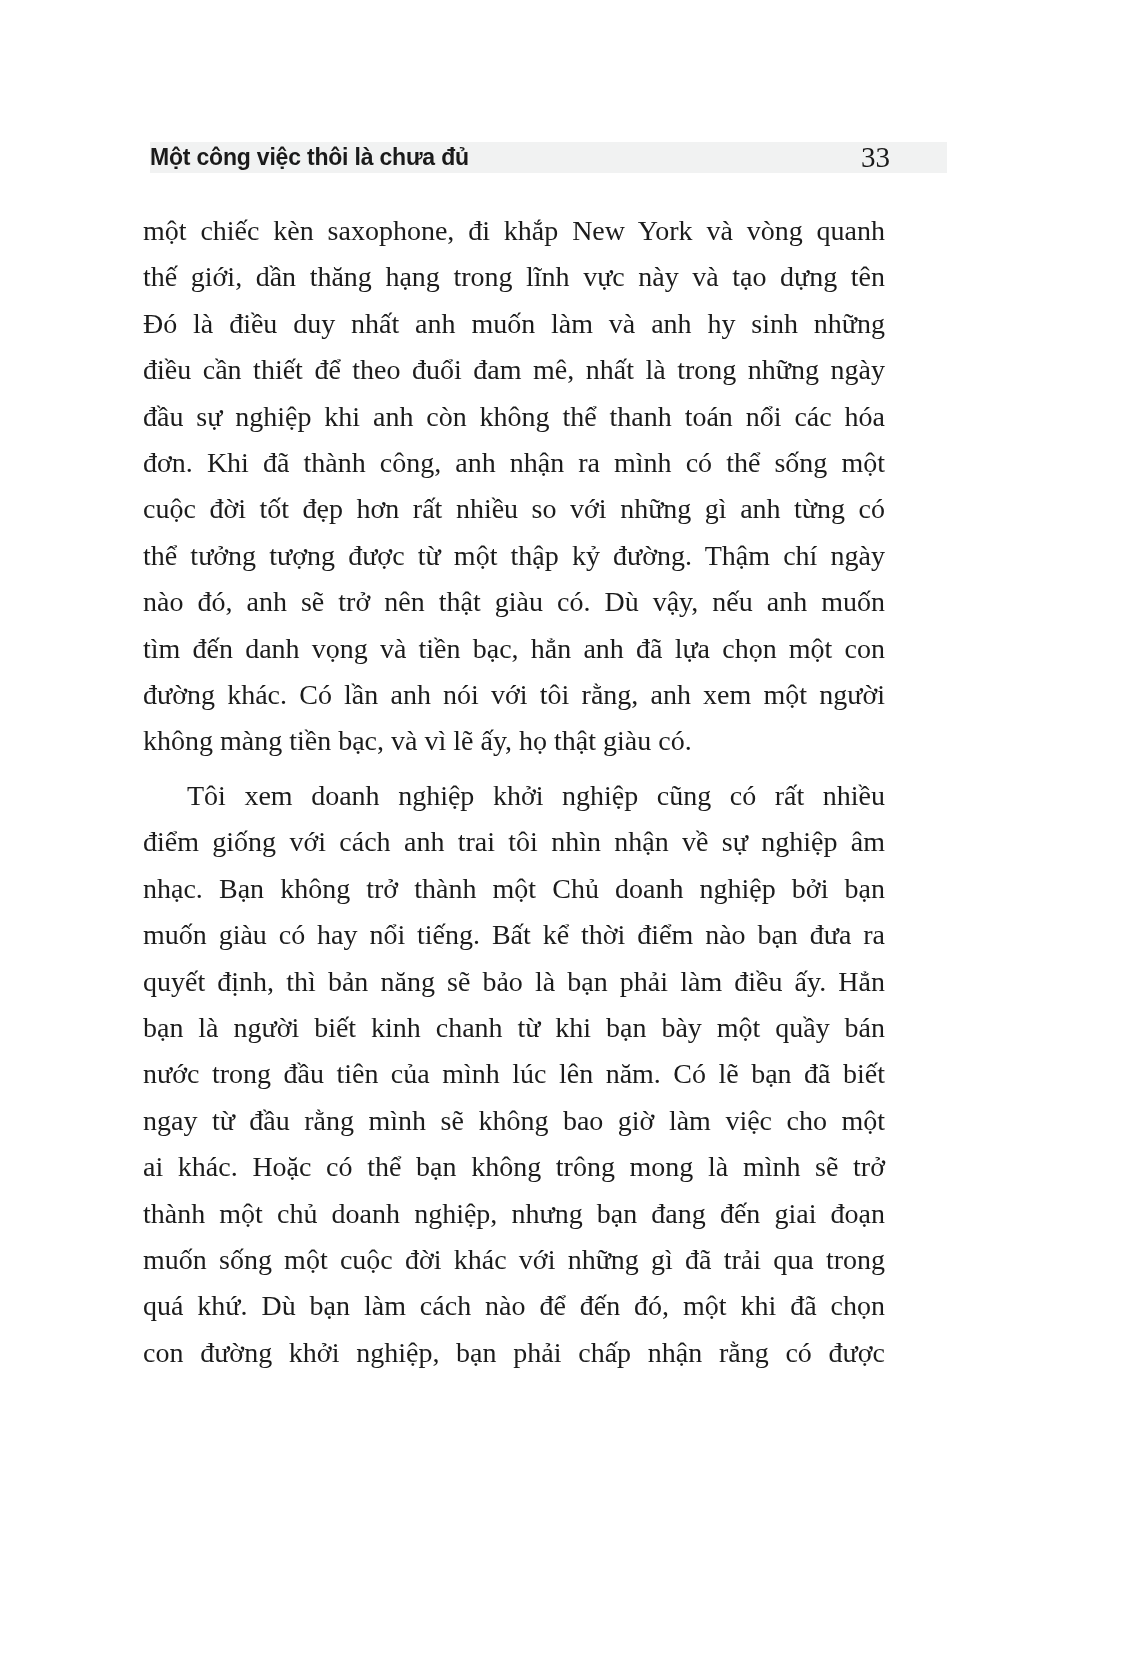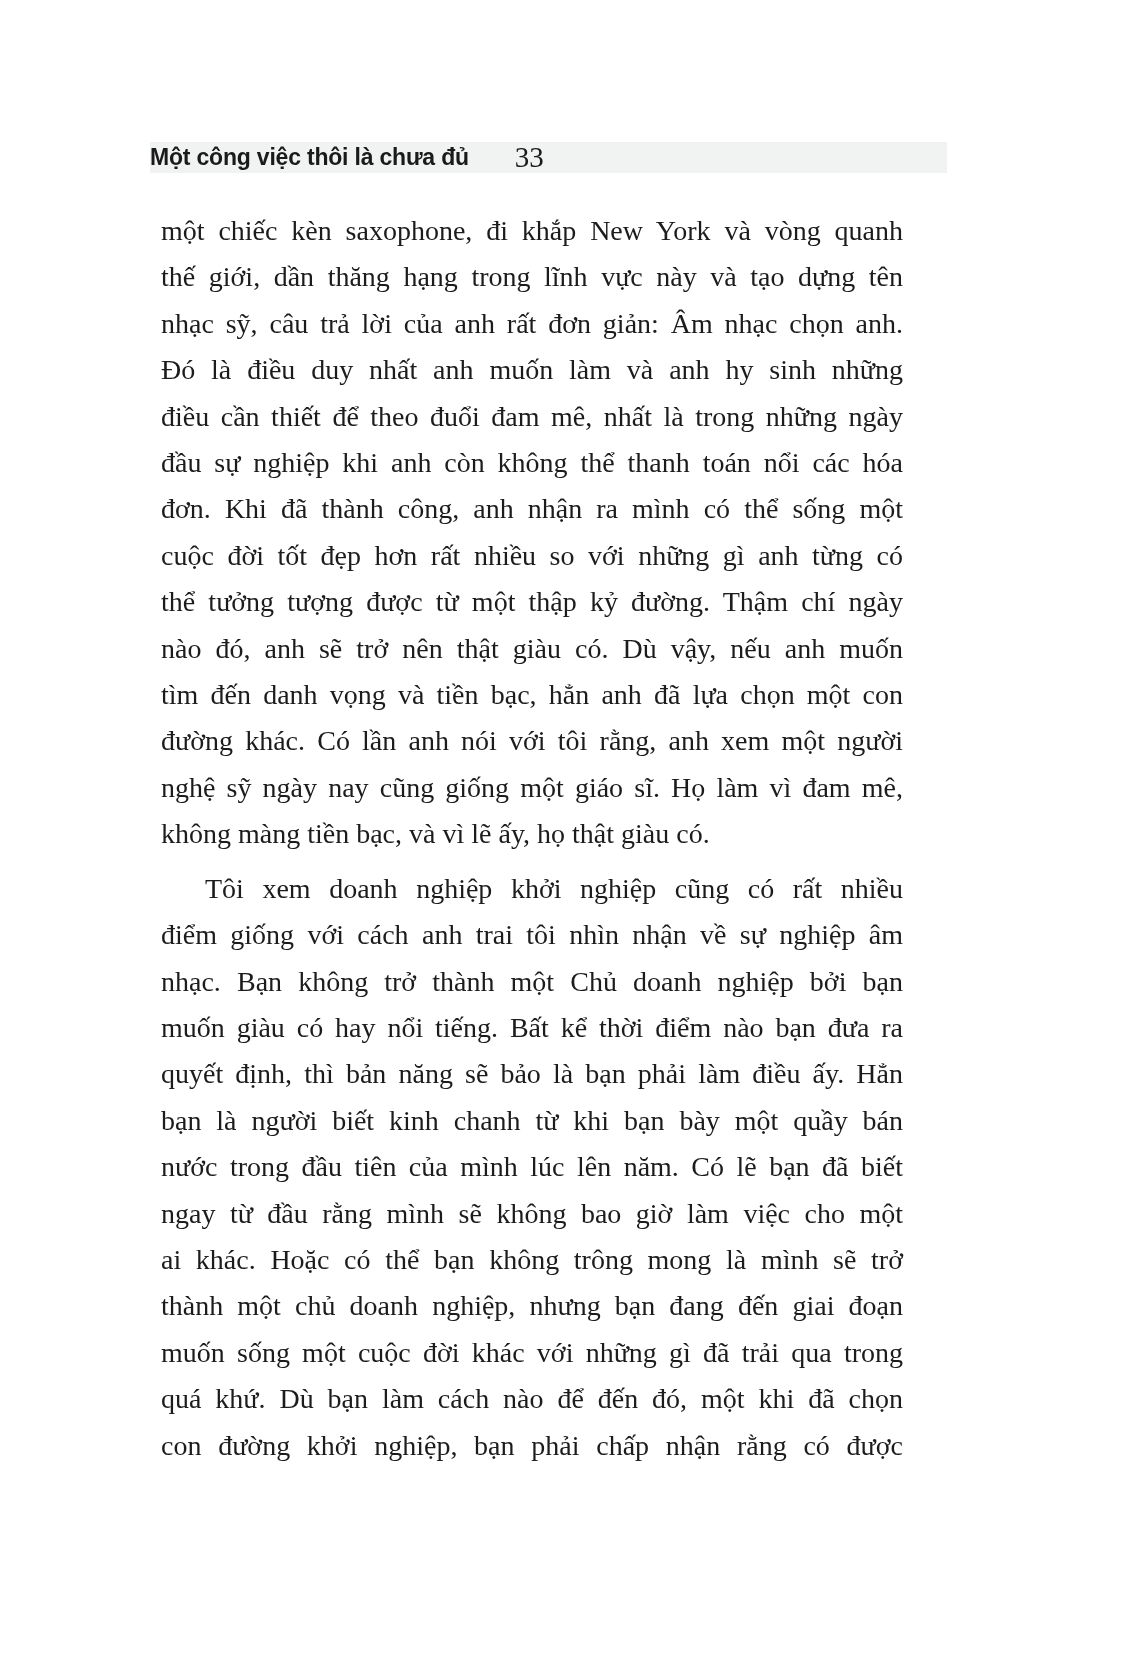--- a/index.html
+++ b/index.html
@@ -18,21 +18,21 @@
   .header-bar {
     position: absolute;
     left: 150px;
     top: 142px;
     width: 797px;
     height: 31px;
     background: #f1f2f2;
     box-sizing: border-box;
     display: flex;
     align-items: center;
-    justify-content: flex-start;
+    justify-content: space-between;
     padding-right: 57px;
     gap: 18px;
   }
   .header-title {
     font-family: "Liberation Sans", "DejaVu Sans", sans-serif;
     font-weight: 700;
     font-size: 23px;
     letter-spacing: -0.2px;
     color: #1a1a1a;
     white-space: nowrap;
@@ -40,21 +40,21 @@
   .page-number {
     font-family: "Liberation Serif", "DejaVu Serif", serif;
     font-weight: 400;
     font-size: 29px;
     color: #1a1a1a;
     white-space: nowrap;
     margin-left: 28px;
   }
   .text-block {
     position: absolute;
-    left: 161px;
+    left: 143px;
     top: 208px;
     width: 742px;
     font-family: "Liberation Serif", "DejaVu Serif", serif;
     font-size: 28px;
     line-height: 46.4px;
     color: #1c1c1c;
   }
   .paragraph {
     margin: 0;
   }
@@ -77,31 +77,29 @@
 
 <div class="page">
   <div class="header-bar">
     <span class="header-title">Một công việc thôi là chưa đủ</span>
     <span class="page-number">33</span>
   </div>
   <div class="text-block">
       <div class="paragraph">
         <div class="line">một chiếc kèn saxophone, đi khắp New York và vòng quanh</div>
         <div class="line">thế giới, dần thăng hạng trong lĩnh vực này và tạo dựng tên</div>
-        <div class="line">nhạc sỹ, câu trả lời của anh rất đơn giản: Âm nhạc chọn anh.</div>
         <div class="line">Đó là điều duy nhất anh muốn làm và anh hy sinh những</div>
         <div class="line">điều cần thiết để theo đuổi đam mê, nhất là trong những ngày</div>
         <div class="line">đầu sự nghiệp khi anh còn không thể thanh toán nổi các hóa</div>
         <div class="line">đơn. Khi đã thành công, anh nhận ra mình có thể sống một</div>
         <div class="line">cuộc đời tốt đẹp hơn rất nhiều so với những gì anh từng có</div>
         <div class="line">thể tưởng tượng được từ một thập kỷ đường. Thậm chí ngày</div>
         <div class="line">nào đó, anh sẽ trở nên thật giàu có. Dù vậy, nếu anh muốn</div>
         <div class="line">tìm đến danh vọng và tiền bạc, hẳn anh đã lựa chọn một con</div>
         <div class="line">đường khác. Có lần anh nói với tôi rằng, anh xem một người</div>
-        <div class="line">nghệ sỹ ngày nay cũng giống một giáo sĩ. Họ làm vì đam mê,</div>
         <div class="line no-justify-last">không màng tiền bạc, và vì lẽ ấy, họ thật giàu có.</div>
       </div>
       <div class="paragraph">
         <div class="line indent">Tôi xem doanh nghiệp khởi nghiệp cũng có rất nhiều</div>
         <div class="line">điểm giống với cách anh trai tôi nhìn nhận về sự nghiệp âm</div>
         <div class="line">nhạc. Bạn không trở thành một Chủ doanh nghiệp bởi bạn</div>
         <div class="line">muốn giàu có hay nổi tiếng. Bất kể thời điểm nào bạn đưa ra</div>
         <div class="line">quyết định, thì bản năng sẽ bảo là bạn phải làm điều ấy. Hẳn</div>
         <div class="line">bạn là người biết kinh chanh từ khi bạn bày một quầy bán</div>
         <div class="line">nước trong đầu tiên của mình lúc lên năm. Có lẽ bạn đã biết</div>

